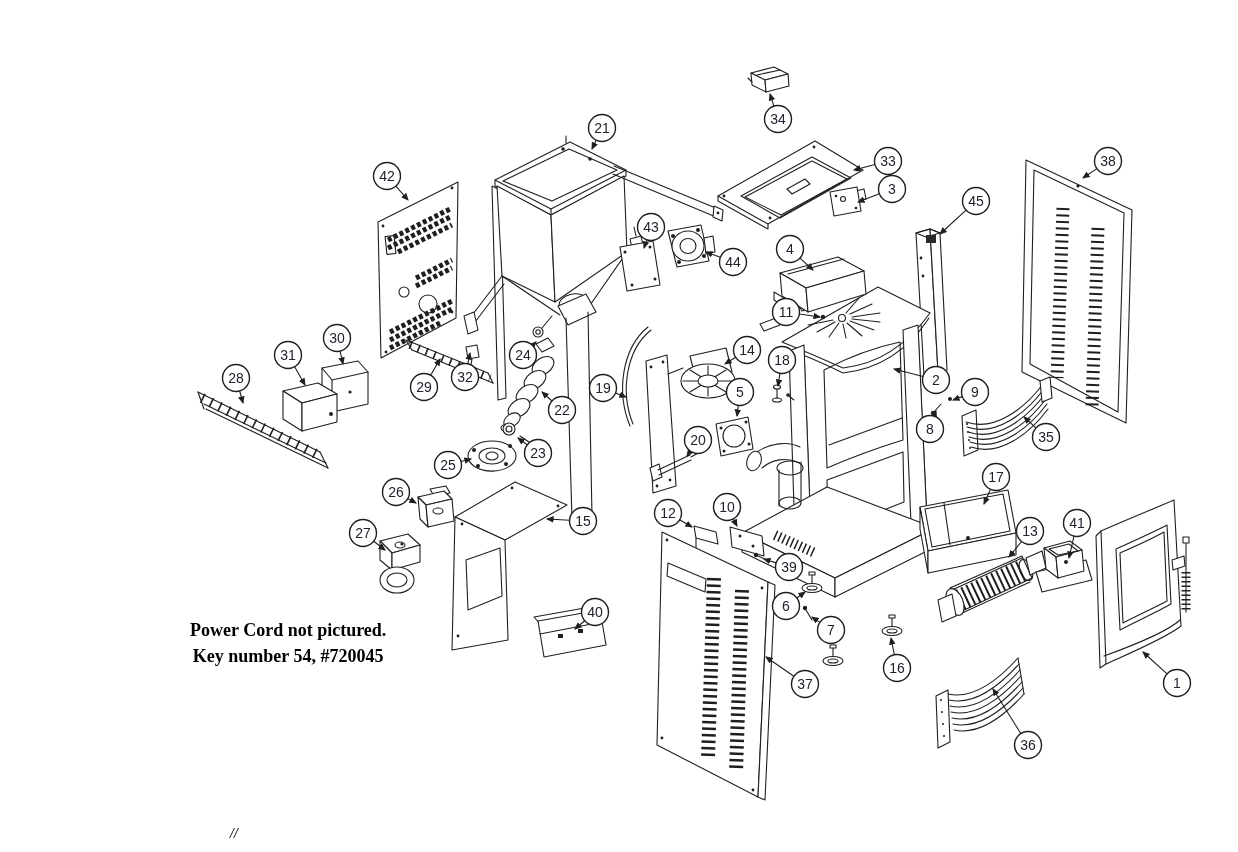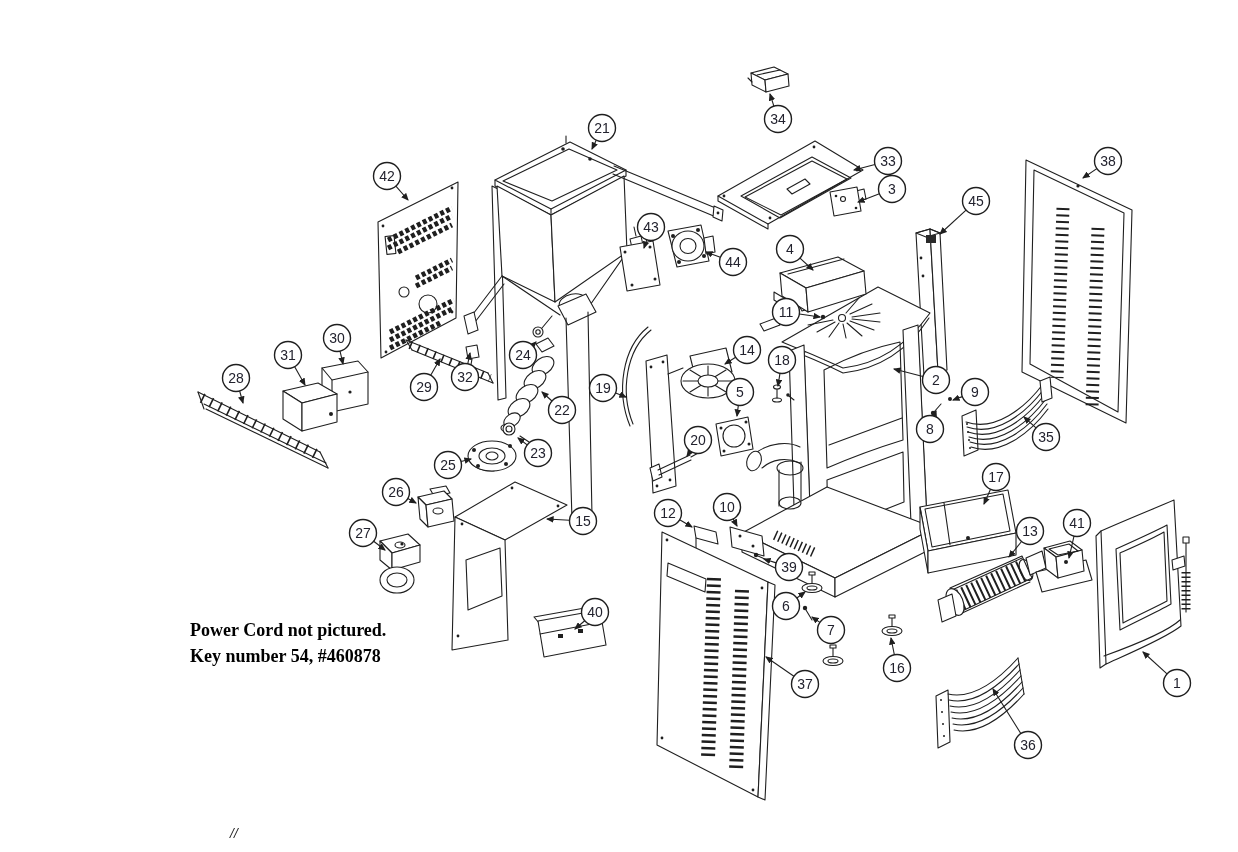--- a/index.html
+++ b/index.html
@@ -10,21 +10,21 @@
   .ln{stroke:#1f1f1f;fill:none;stroke-width:1.1;stroke-linejoin:round;stroke-linecap:round;}
   .w{fill:#ffffff;}
   .d{fill:#1f1f1f;stroke:none;}
   .rg{stroke:#1f1f1f;fill:none;stroke-linecap:butt;}
   .dk{fill:#2a2a2a;stroke:none;}
   
   .co{fill:#ffffff;stroke:#1f1f1f;stroke-width:1.4;}
   .con{font:14px "Liberation Sans",sans-serif;fill:#22222e;text-anchor:middle;}
   .leader{stroke:#1f1f1f;stroke-width:1.1;fill:none;}
   .note{position:absolute;left:190px;top:617px;font-family:"Liberation Serif",serif;
-        font-weight:bold;font-size:18px;line-height:26px;color:#000;}
+        font-weight:bold;font-size:18px;line-height:26px;color:#000;text-align:center;}
   .pagemark{position:absolute;left:230px;top:826px;font-family:"Liberation Serif",serif;
         font-style:italic;font-weight:bold;font-size:14px;color:#111;}
 </style>
 </head>
 <body>
 
 <div class="canvas">
 
 <svg id="art" width="1238" height="852" viewBox="0 0 1238 852">
   <defs>
@@ -624,18 +624,18 @@
         <circle cx="733" cy="262" r="13.5" class="co"></circle>
         <text x="733" y="266.8" class="con">44</text>
         <line x1="966.04841910729" y1="210.12228248498417" x2="940" y2="234" class="leader" marker-end="url(#arrowhead)"></line>
         <circle cx="976" cy="201" r="13.5" class="co"></circle>
         <text x="976" y="205.8" class="con">45</text>
       </g>
 </svg>
 
 <div class="note">
   <div>Power Cord not pictured.</div>
-  <div>Key number 54, #460878</div>
+  <div>Key number 54, #720045</div>
 </div>
 
 <div class="pagemark">//</div>
 
 </div>
 
 </body></html>

